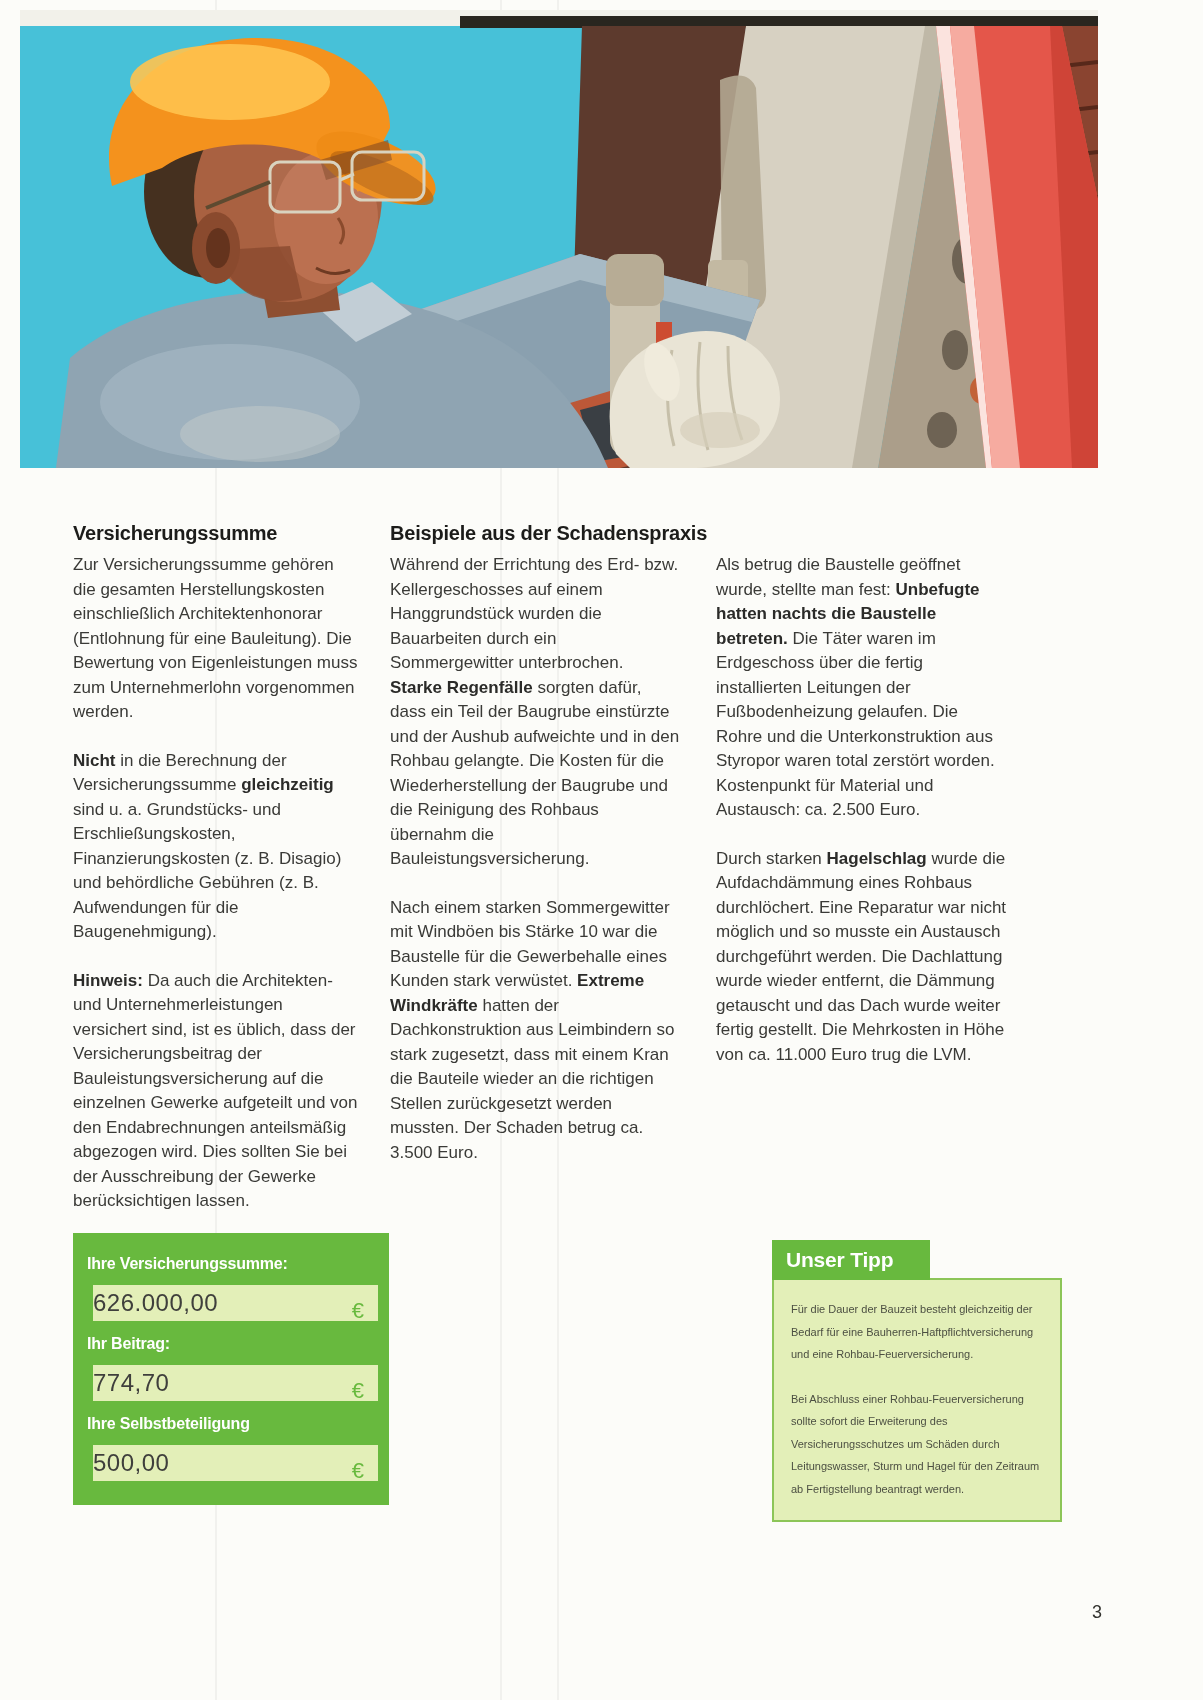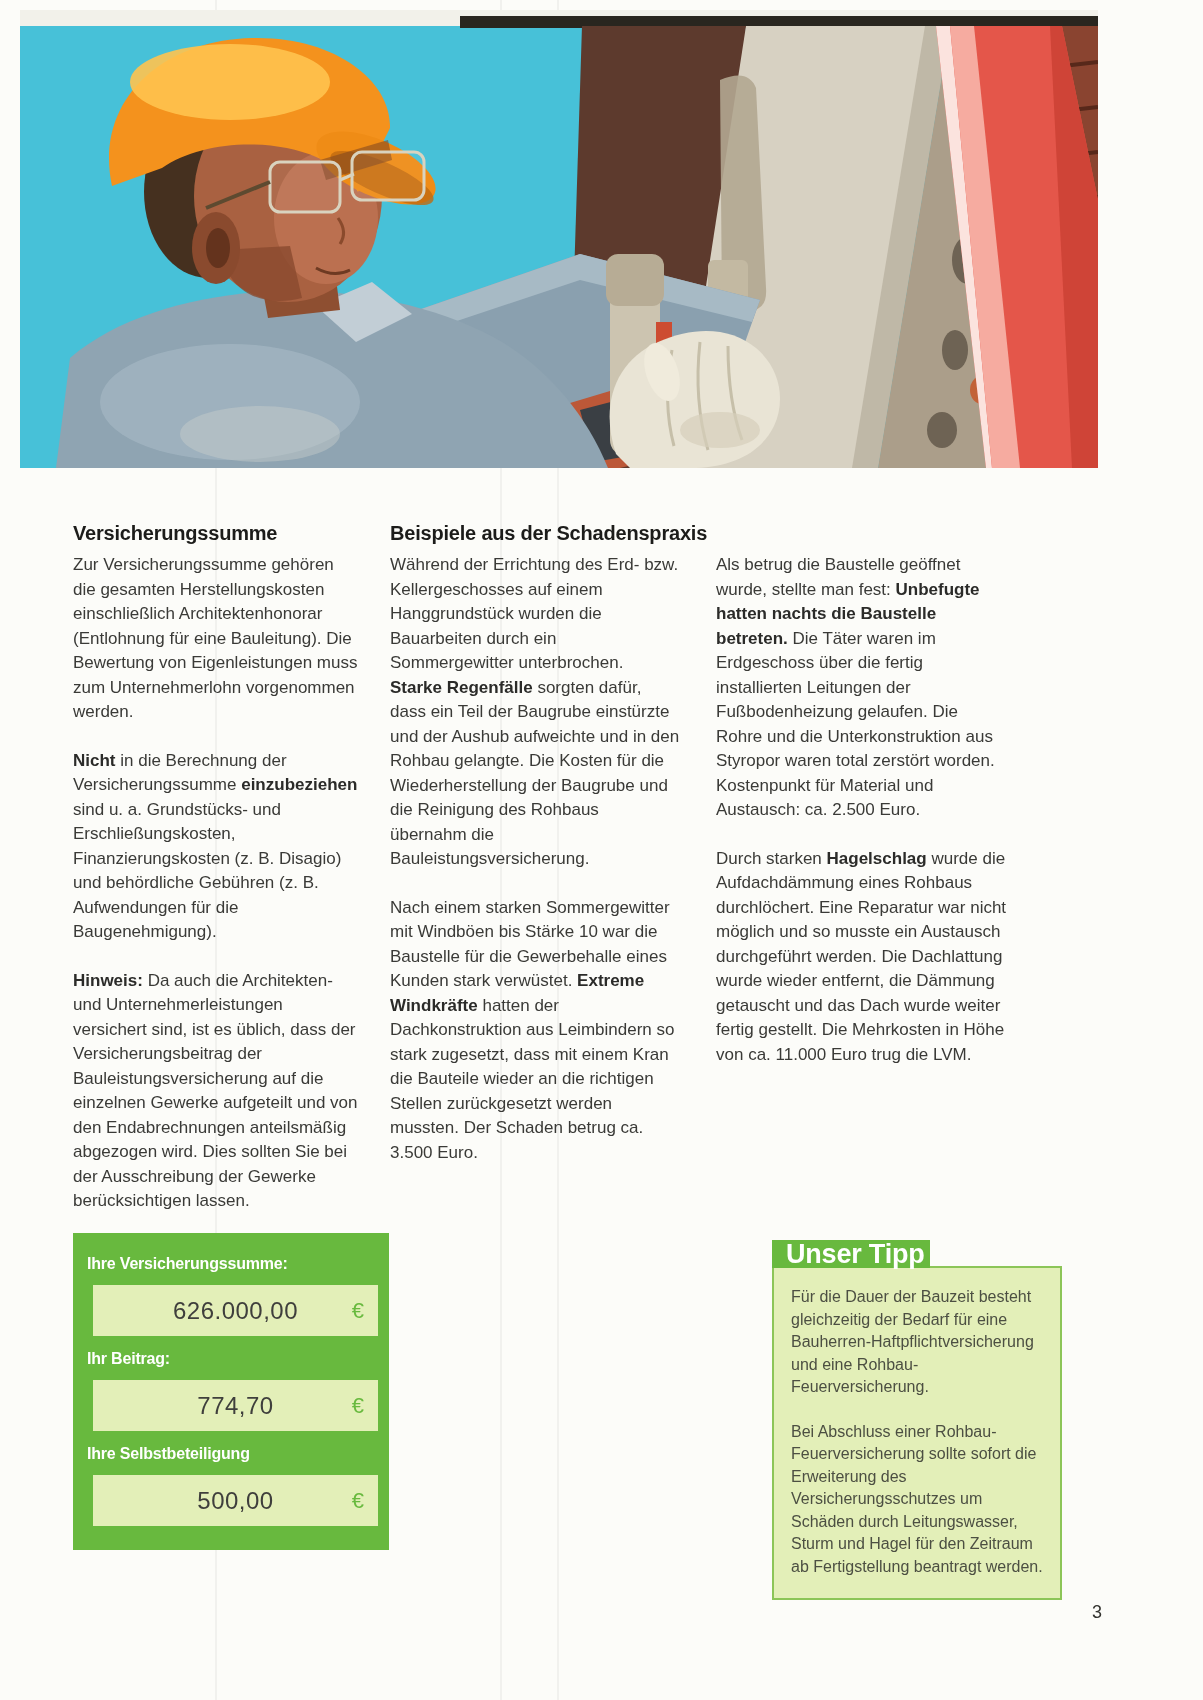--- a/index.html
+++ b/index.html
@@ -37,38 +37,38 @@
     position:absolute;left:73px;top:1233px;width:316px;
     background:var(--green,#68b93e);
     padding:8px 11px 24px 12px;box-sizing:border-box;
   }
   .summary .label{
     color:var(--label-white,#ffffff);font-weight:bold;font-size:16px;line-height:26px;
     margin:10px 2px 8px 2px;letter-spacing:-0.2px;
   }
   .vrow{
     position:relative;background:var(--green-light,#e3efb8);
-    height:51px;display:flex;align-items:center;justify-content:center;margin-left:8px;
+    height:36px;display:flex;align-items:center;margin-left:8px;
   }
   .vrow .val{font-size:24px;color:var(--value-text,#3f3f3c);letter-spacing:0.5px;}
   .vrow .cur{position:absolute;right:14px;top:13px;font-size:22px;color:var(--green,#68b93e);}
 
   
   .tip{position:absolute;left:772px;top:1240px;width:290px;}
   .tip-header{
-    width:158px;height:28px;background:var(--green,#68b93e);
-    color:var(--label-white,#ffffff);font-weight:bold;font-size:27px;
+    width:158px;height:40px;background:var(--green,#68b93e);
+    color:var(--label-white,#ffffff);font-weight:bold;font-size:21px;
     display:flex;align-items:center;padding-left:14px;box-sizing:border-box;
     position:relative;z-index:2;letter-spacing:-0.2px;
   }
   .tip-body{
     margin-top:-2px;background:var(--green-light,#e3efb8);
     border:2px solid var(--tip-border,#8cc558);
     padding:18px 16px 20px 17px;box-sizing:border-box;
-    font-size:16px;line-height:22.5px;color:#4c4f42;position:relative;z-index:1;
+    font-size:11px;line-height:22.5px;color:#4c4f42;position:relative;z-index:1;
   }
   .tip-body p{margin:0 0 22px 0;}
   .tip-body p:last-child{margin-bottom:0;}
 
   .pagenum{position:absolute;left:1092px;top:1602px;font-size:18px;color:#33332f;}
 </style>
 </head>
 <body>
 
 <div class="page">
@@ -167,21 +167,21 @@
       </g>
       <path d="M250,172 L186,198" stroke="#5d4a30" stroke-width="4" fill="none"></path>
     </svg>
   </div>
 
   <div class="heading h1">Versicherungssumme</div>
   <div class="heading h2">Beispiele aus der Schadenspraxis</div>
 
   <div class="col c1">
     <p><span>Zur Versicherungssumme gehören die gesamten Herstellungskosten einschließlich Architektenhonorar (Entlohnung für eine Bauleitung). Die Bewertung von Eigenleistungen muss zum Unternehmerlohn vorgenommen werden.</span></p>
-    <p><b>Nicht</b><span> in die Berechnung der Versicherungssumme </span><b>einzubeziehen</b><span> sind u. a. Grundstücks- und Erschließungskosten, Finanzierungskosten (z. B. Disagio) und behördliche Gebühren (z. B. Aufwendungen für die Baugenehmigung).</span></p>
+    <p><b>Nicht</b><span> in die Berechnung der Versicherungssumme </span><b>gleichzeitig</b><span> sind u. a. Grundstücks- und Erschließungskosten, Finanzierungskosten (z. B. Disagio) und behördliche Gebühren (z. B. Aufwendungen für die Baugenehmigung).</span></p>
     <p><b>Hinweis:</b><span> Da auch die Architekten- und Unternehmerleistungen versichert sind, ist es üblich, dass der Versicherungsbeitrag der Bauleistungsversicherung auf die einzelnen Gewerke aufgeteilt und von den Endabrechnungen anteilsmäßig abgezogen wird. Dies sollten Sie bei der Ausschreibung der Gewerke berücksichtigen lassen.</span></p>
   </div>
   <div class="col c2">
     <p><span>Während der Errichtung des Erd- bzw. Kellergeschosses auf einem Hanggrundstück wurden die Bauarbeiten durch ein Sommergewitter unterbrochen. </span><b>Starke Regenfälle</b><span> sorgten dafür, dass ein Teil der Baugrube einstürzte und der Aushub aufweichte und in den Rohbau gelangte. Die Kosten für die Wiederherstellung der Baugrube und die Reinigung des Rohbaus übernahm die Bauleistungsversicherung.</span></p>
     <p><span>Nach einem starken Sommergewitter mit Windböen bis Stärke 10 war die Baustelle für die Gewerbehalle eines Kunden stark verwüstet. </span><b>Extreme Windkräfte</b><span> hatten der Dachkonstruktion aus Leimbindern so stark zugesetzt, dass mit einem Kran die Bauteile wieder an die richtigen Stellen zurückgesetzt werden mussten. Der Schaden betrug ca. 3.500 Euro.</span></p>
   </div>
   <div class="col c3">
     <p><span>Als betrug die Baustelle geöffnet wurde, stellte man fest: </span><b>Unbefugte hatten nachts die Baustelle betreten.</b><span> Die Täter waren im Erdgeschoss über die fertig installierten Leitungen der Fußbodenheizung gelaufen. Die Rohre und die Unterkonstruktion aus Styropor waren total zerstört worden. Kostenpunkt für Material und Austausch: ca. 2.500 Euro.</span></p>
     <p><span>Durch starken </span><b>Hagelschlag</b><span> wurde die Aufdachdämmung eines Rohbaus durchlöchert. Eine Reparatur war nicht möglich und so musste ein Austausch durchgeführt werden. Die Dachlattung wurde wieder entfernt, die Dämmung getauscht und das Dach wurde weiter fertig gestellt. Die Mehrkosten in Höhe von ca. 11.000 Euro trug die LVM.</span></p>
   </div>

